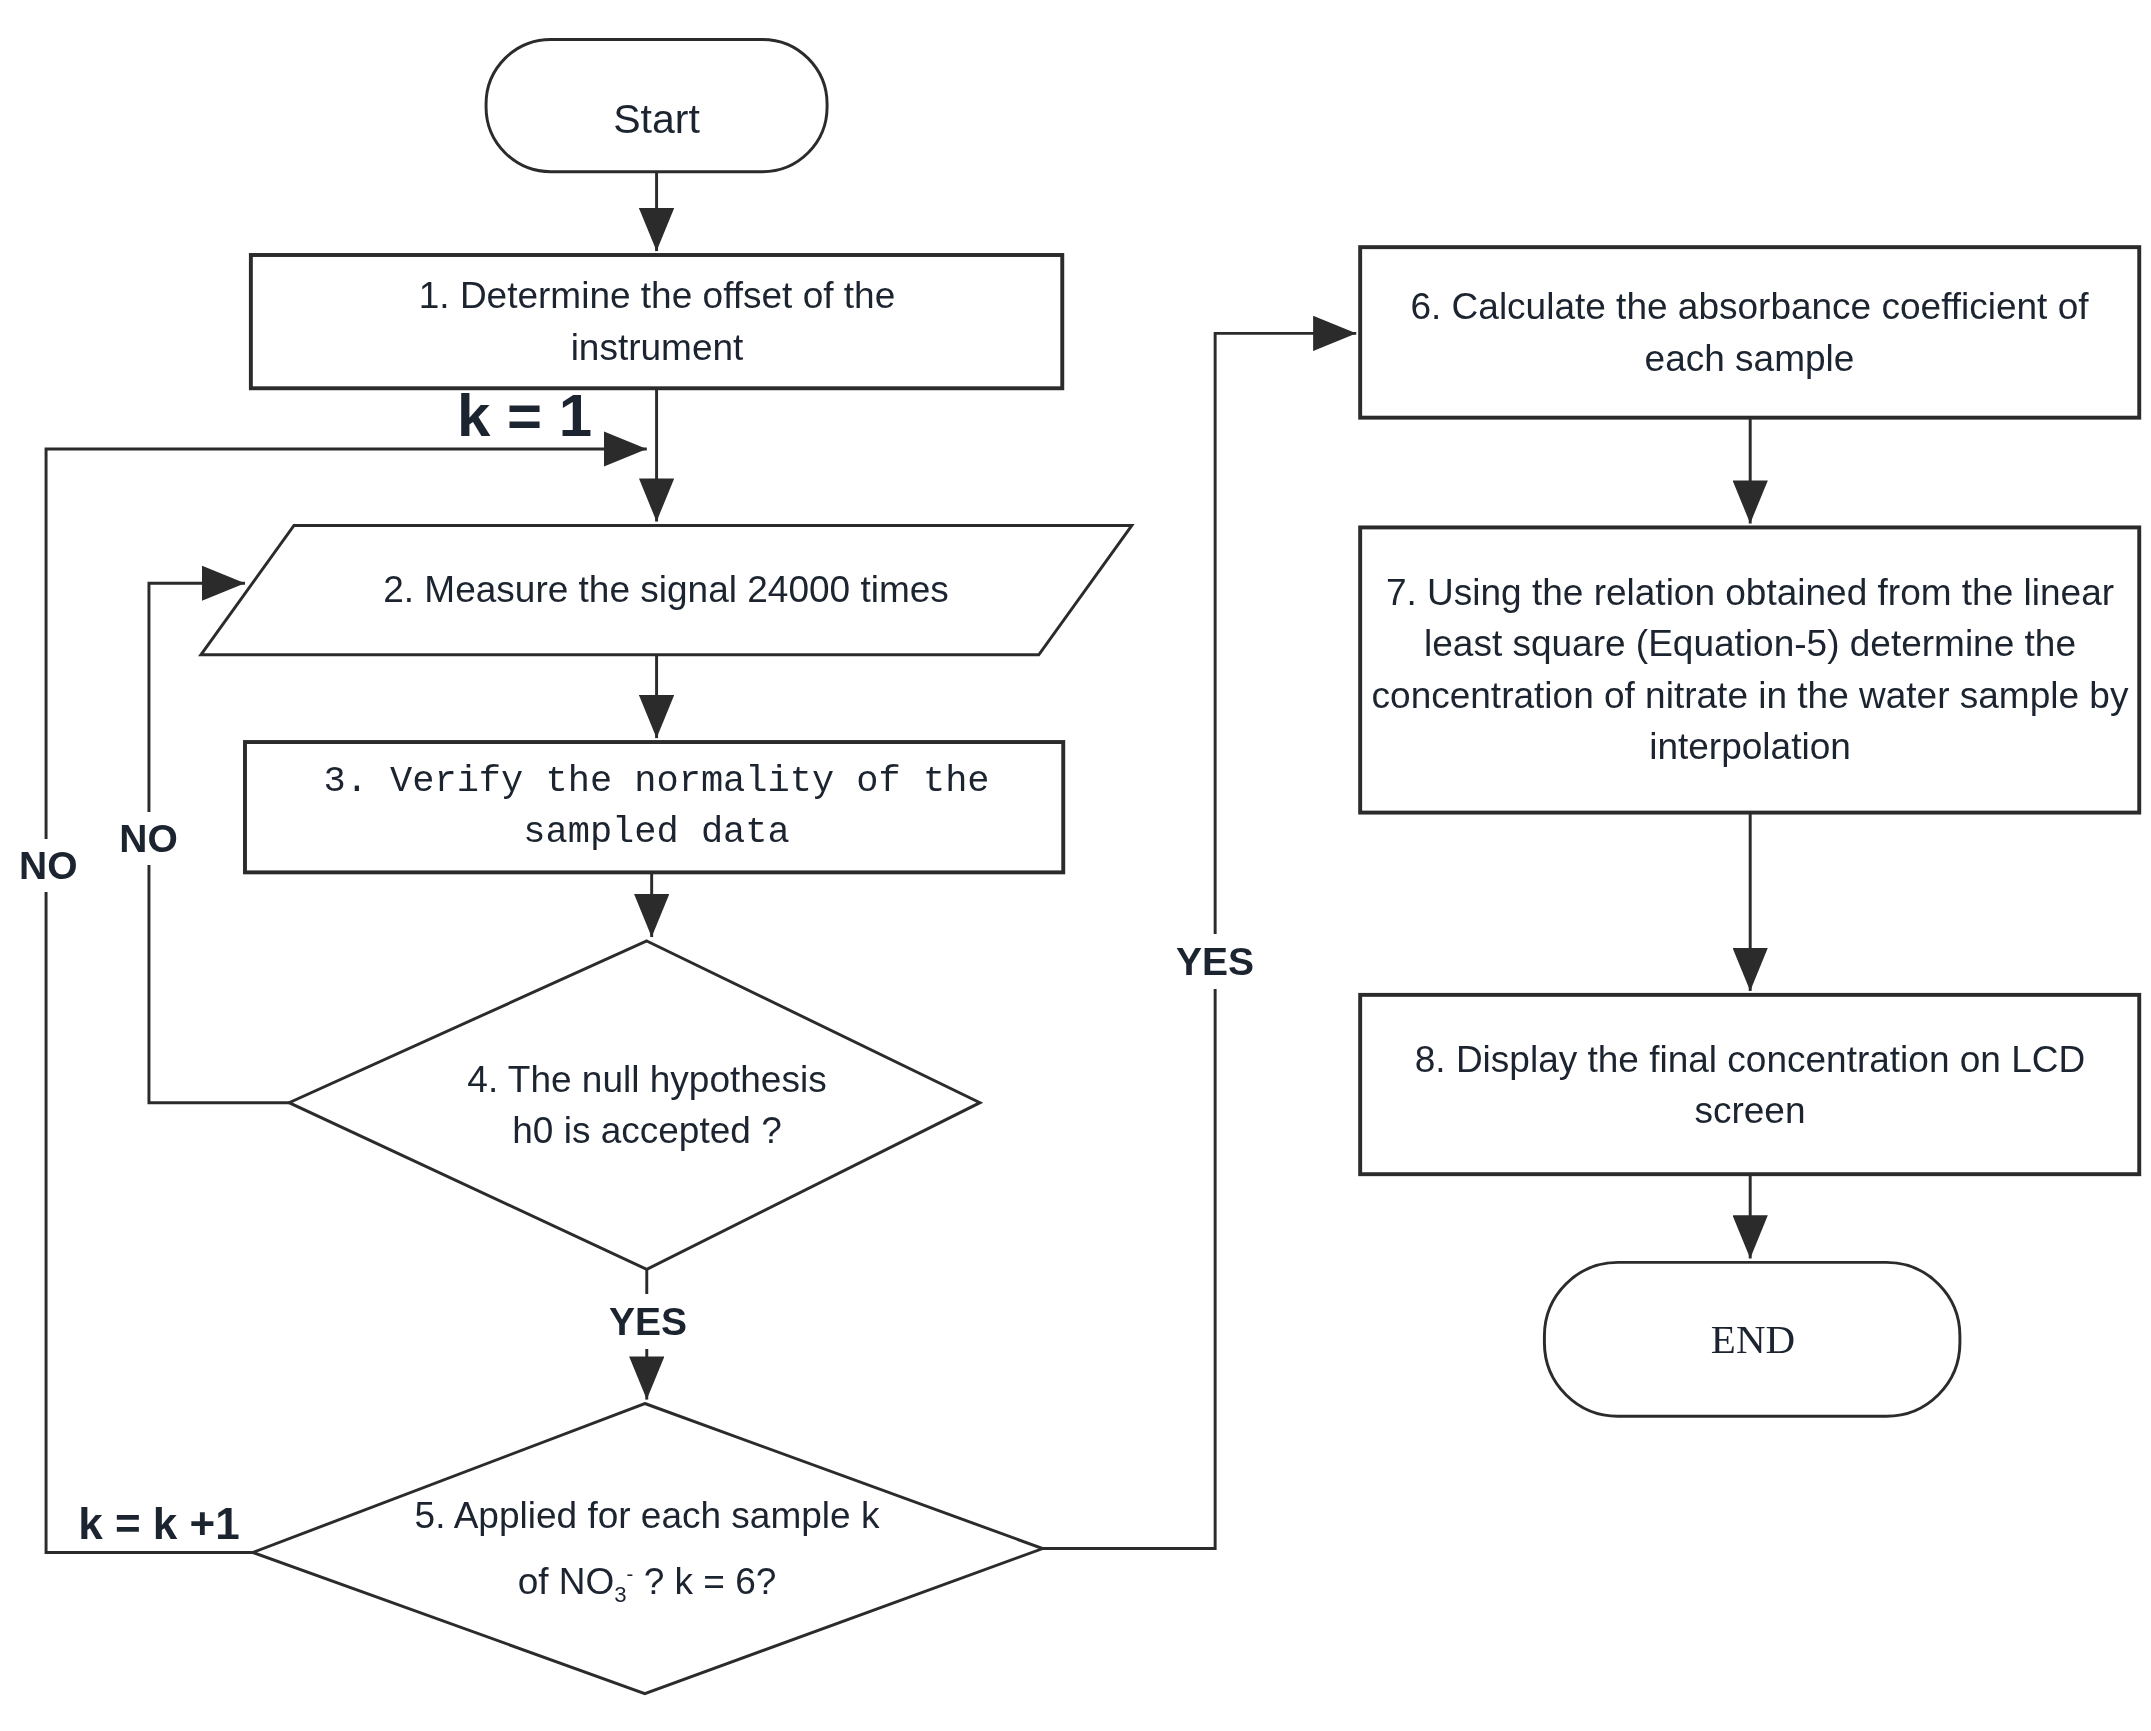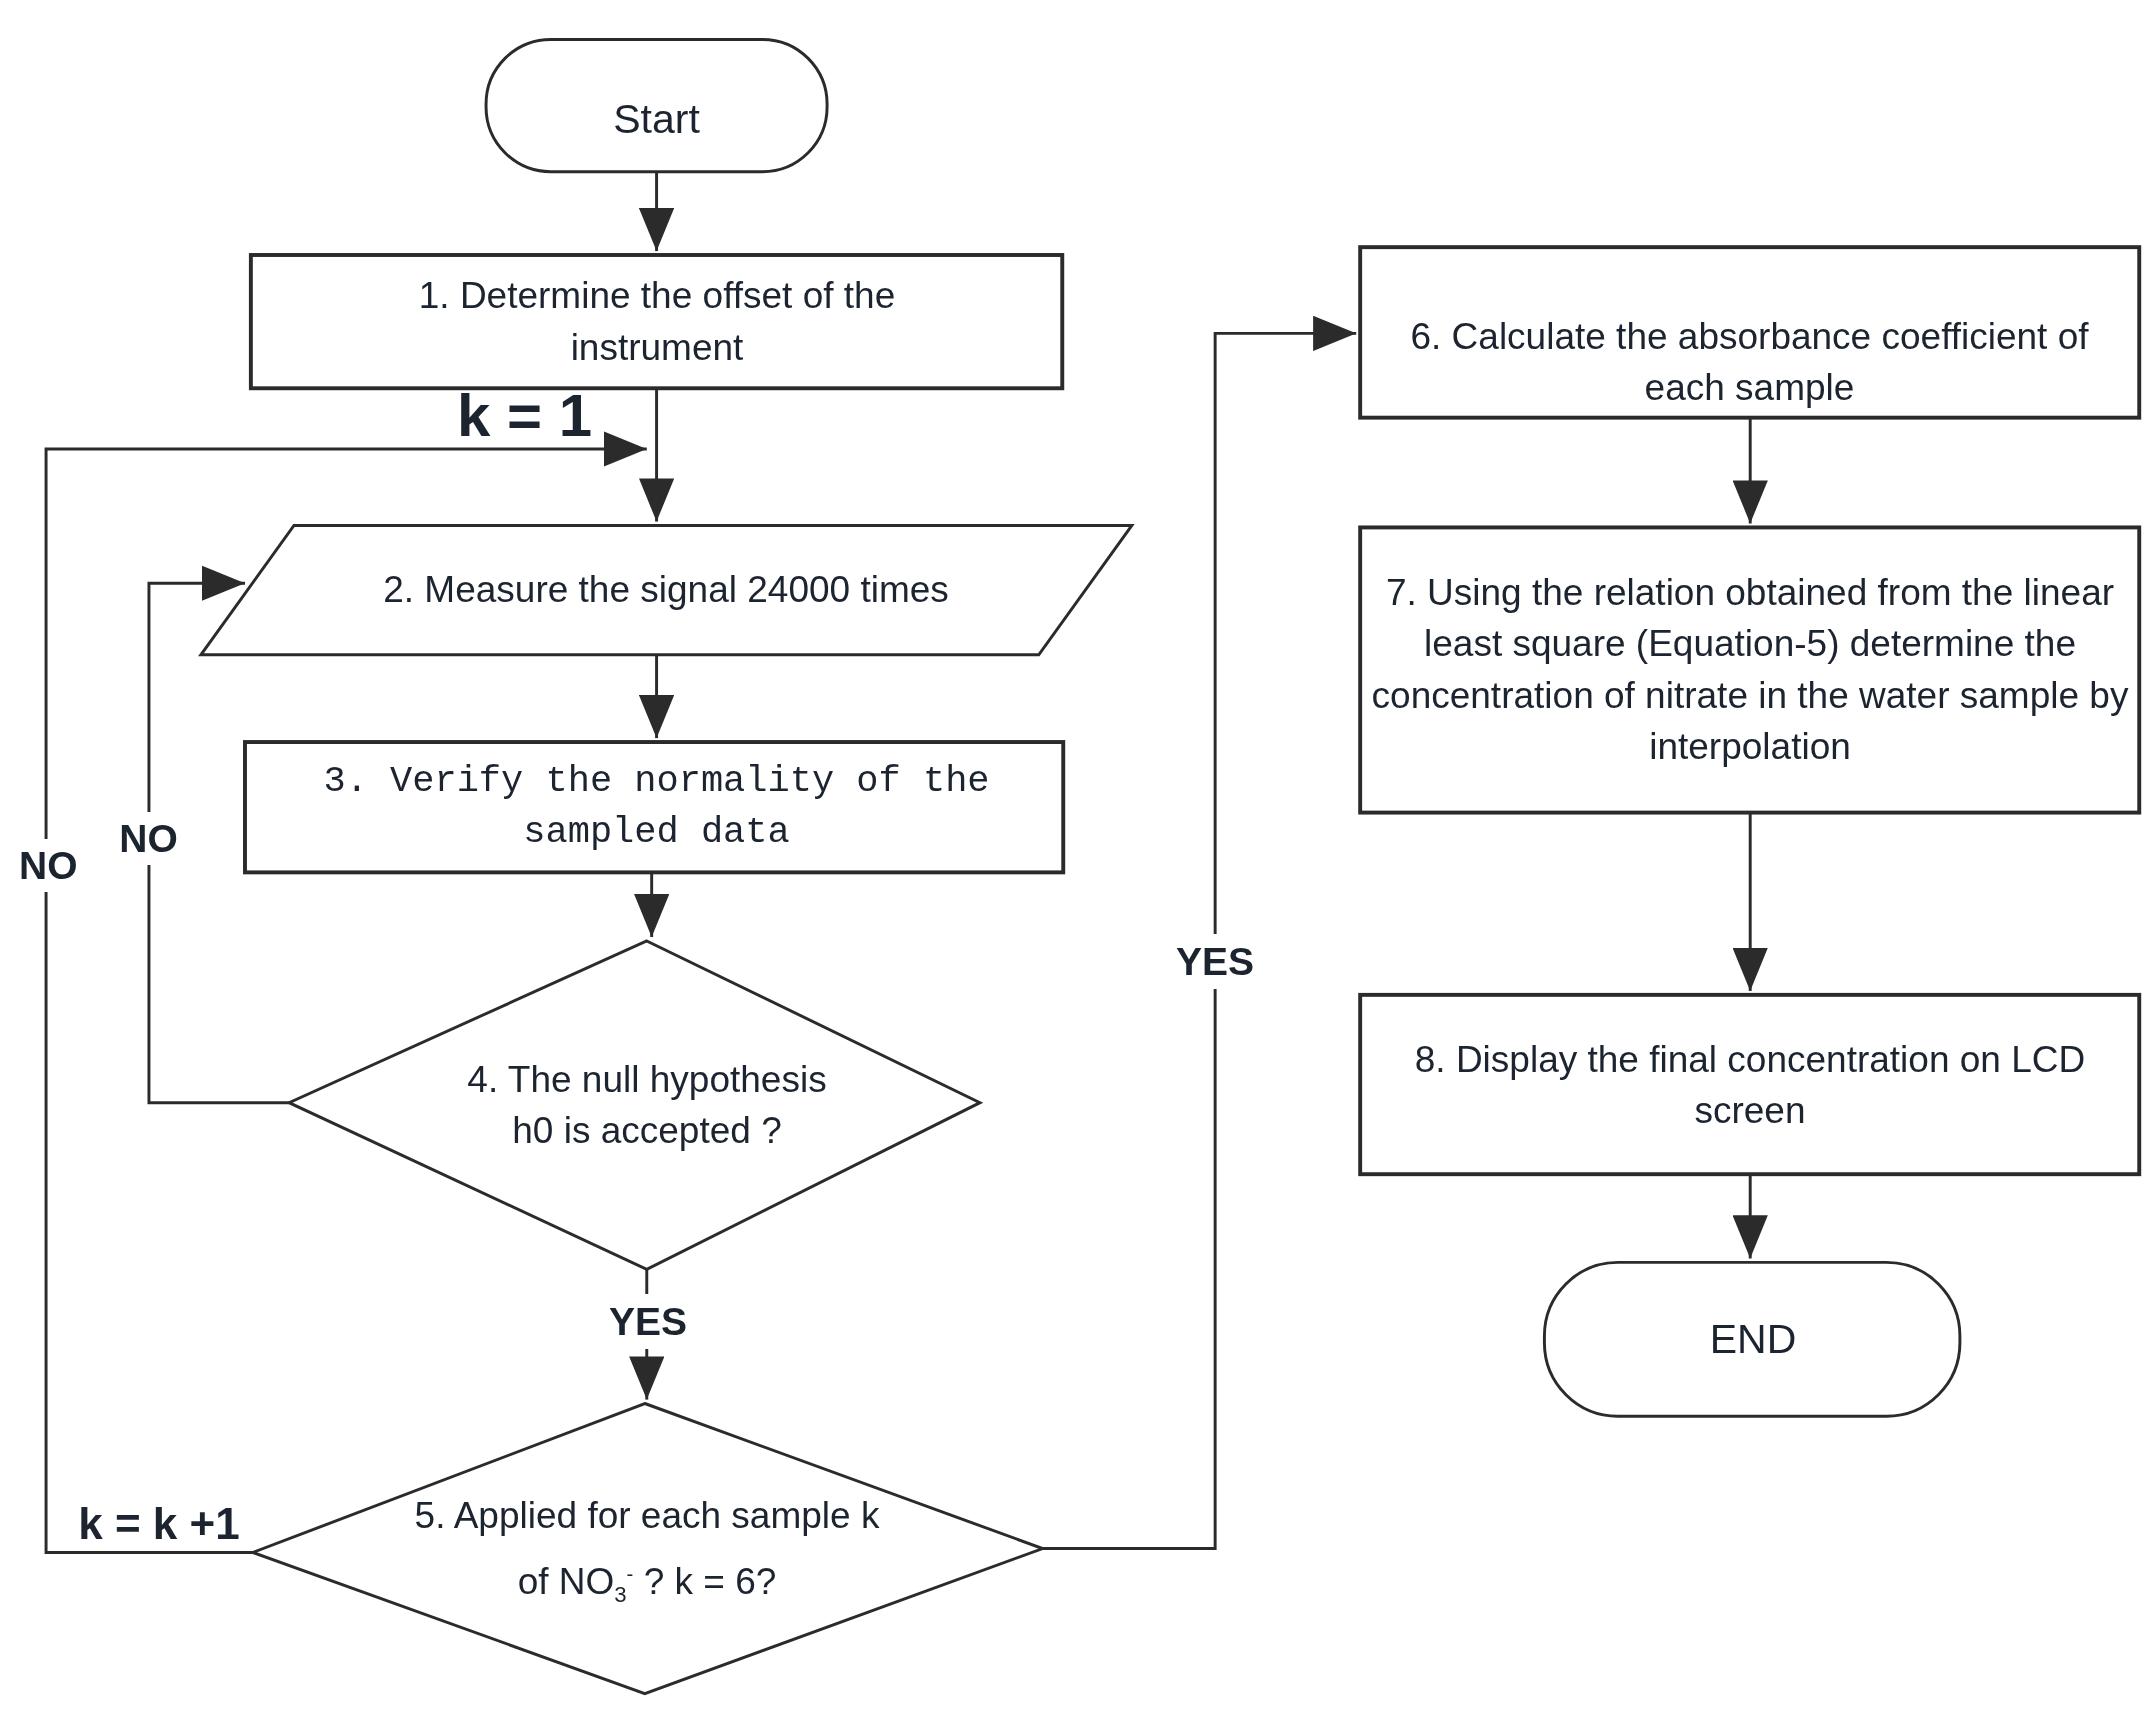--- a/index.html
+++ b/index.html
@@ -123,33 +123,33 @@
     <div>h0 is accepted ?</div>
   </div>
 
   <div class="node-label" style="left:353px; top:1475px; width:588px; height:147px;gap:15px;">
     <div>5. Applied for each sample k</div>
     <div>
       <span>of NO</span><sub class="chem">3</sub><sup class="chem">-</sup><span> ?  k = 6?</span>
     </div>
   </div>
 
-  <div class="node-label" style="left:1372px; top:252px; width:755px; height:161px;justify-content:flex-end;">
+  <div class="node-label" style="left:1372px; top:252px; width:755px; height:161px;">
     <span>6. Calculate the absorbance coefficient of each sample</span>
   </div>
 
   <div class="node-label" style="left:1370px; top:532px; width:760px; height:275px;">
     <span>7. Using the relation obtained from the linear least square (Equation-5) determine the concentration of nitrate in the water sample by interpolation</span>
   </div>
 
   <div class="node-label" style="left:1392px; top:1000px; width:716px; height:170px;">
     <span>8. Display the final concentration on LCD screen</span>
   </div>
 
-  <div class="node-label big" style="left:1545px; top:1262px; width:416px; height:154px;">
+  <div class="node-label big" style="left:1545px; top:1262px; width:416px; height:154px;font-family:Liberation Serif, serif;">
     <span>END</span>
   </div>
 
   <div class="edge-label" style="left:446px; top:390px; width:157px; height:51px; font-size:60px;">
     <span>k = 1</span>
   </div>
 
   <div class="edge-label" style="left:61px; top:1498px; width:196px; height:51px; font-size:44px;">
     <span>k = k +1</span>
   </div>

